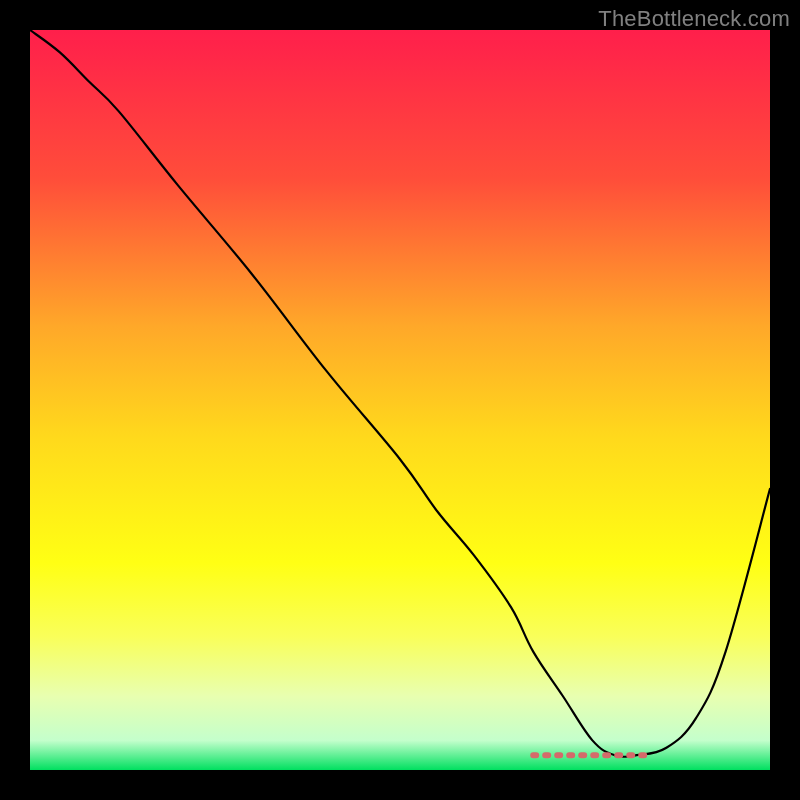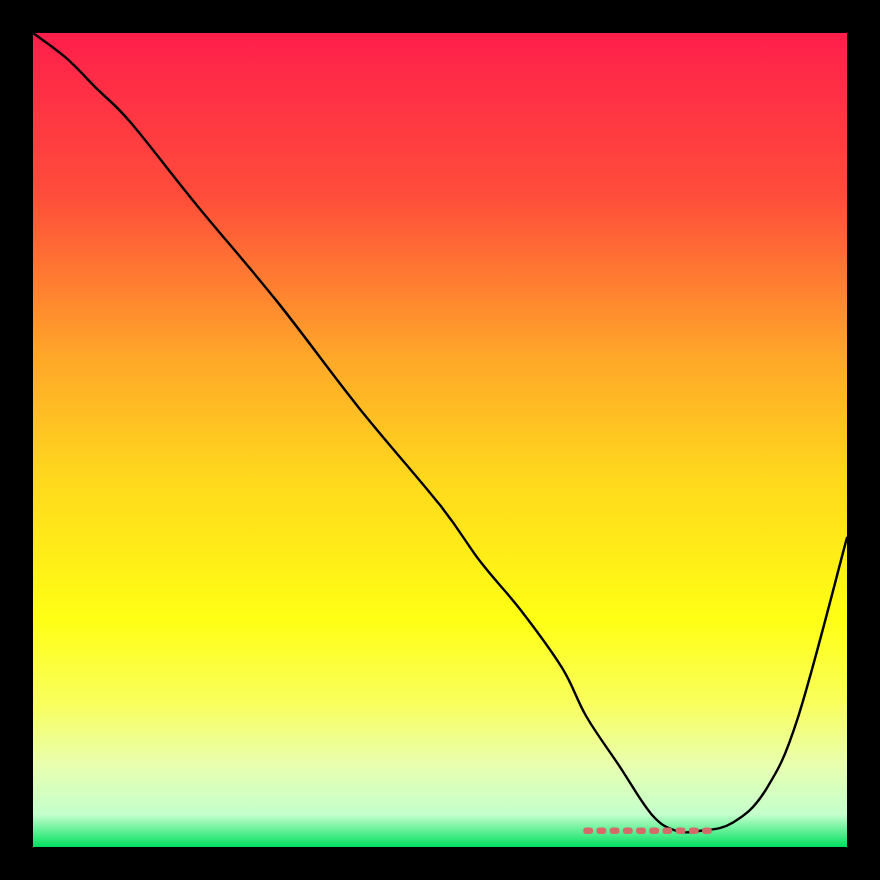--- a/index.html
+++ b/index.html
@@ -25,20 +25,21 @@
     top: 30px;
     width: 740px;
     height: 740px;
   }
   .plot svg { display: block; }
 </style>
 </head>
 <body>
 
 <div class="stage">
+  <div class="watermark">TheBottleneck.com</div>
   <div class="plot">
     <svg id="chart-svg" viewBox="0 0 740 740" width="740" height="740" preserveAspectRatio="none">
         <defs>
           <linearGradient id="bg-grad" x1="0" y1="0" x2="0" y2="1">
             <stop offset="0%" stop-color="#ff1f4b"></stop>
             <stop offset="20%" stop-color="#ff4d3a"></stop>
             <stop offset="40%" stop-color="#ffa829"></stop>
             <stop offset="55.00000000000001%" stop-color="#ffd91c"></stop>
             <stop offset="72%" stop-color="#ffff14"></stop>
             <stop offset="82%" stop-color="#f9ff5a"></stop>

